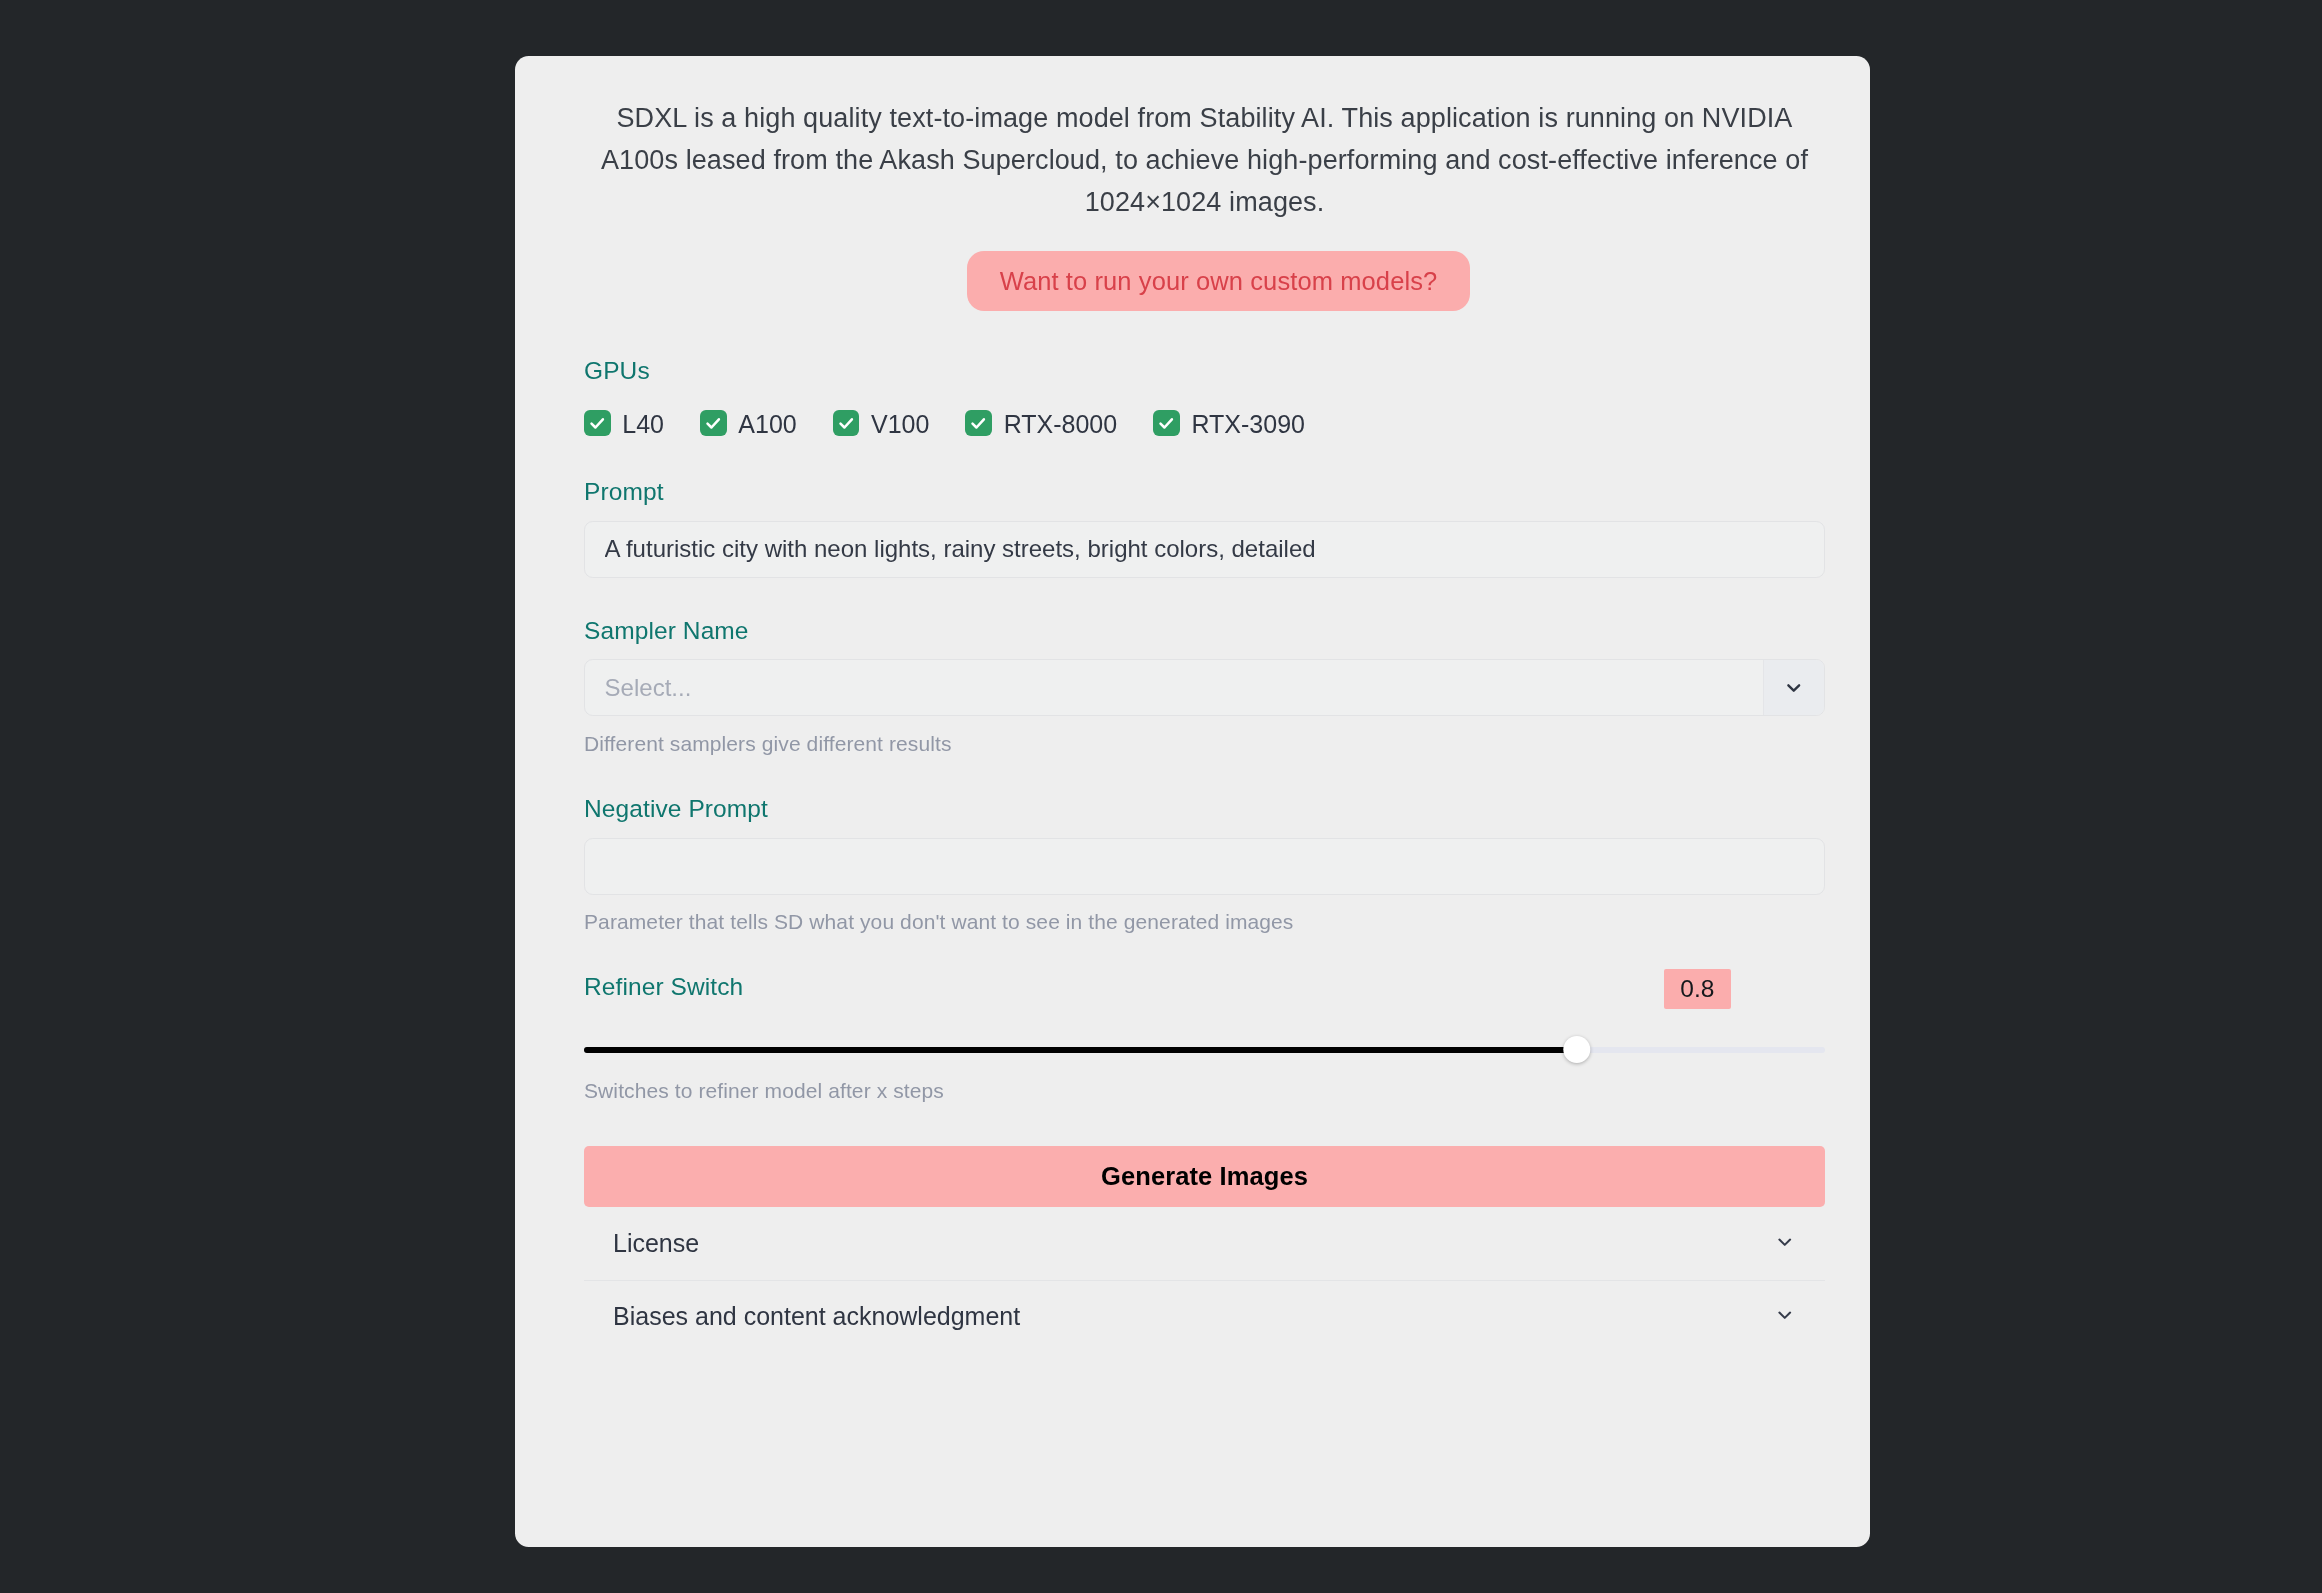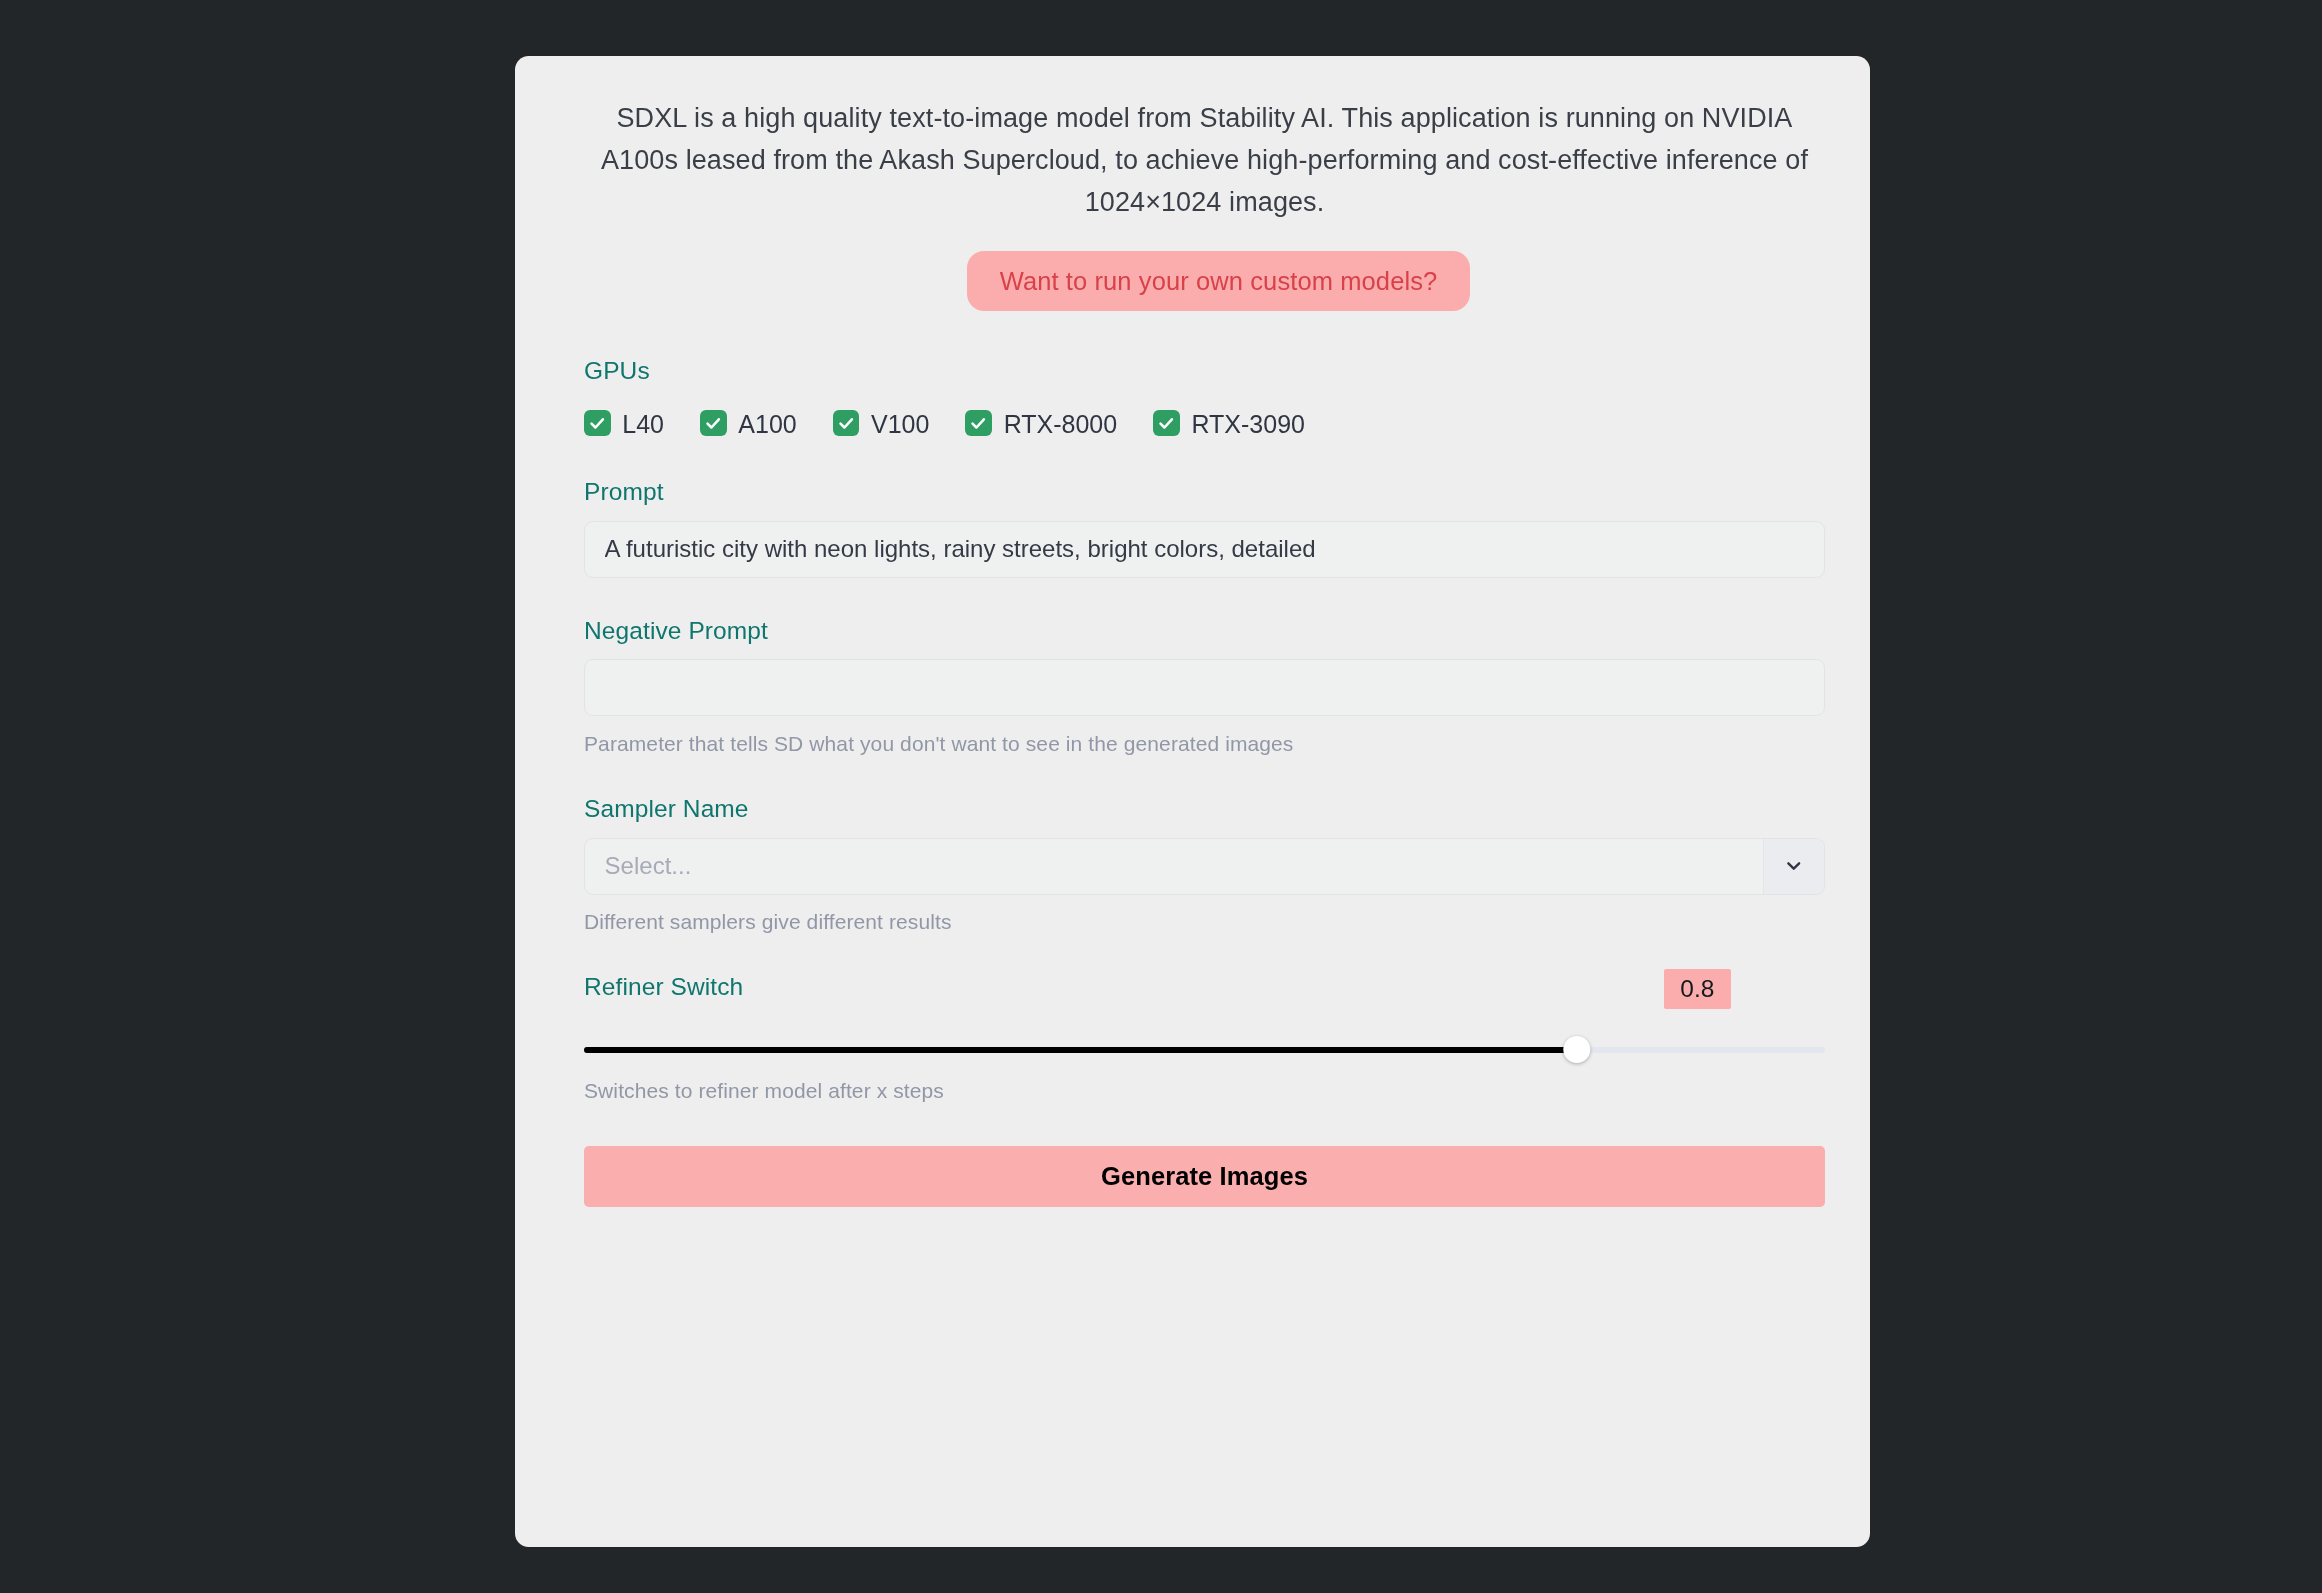--- a/index.html
+++ b/index.html
@@ -311,50 +311,68 @@
 
         </div>
       </div>
 
       <div class="field">
         <div class="label">Prompt</div>
         <input class="input-box" type="text" value="A futuristic city with neon lights, rainy streets, bright colors, detailed" style="">
       </div>
 
       <div class="field">
-        <div class="label">Negative Prompt</div>
-        <input class="input-box" type="text" value="" style="">
-        <div class="help help-below">Parameter that tells SD what you don't want to see in the generated images</div>
-      </div>
-
-      <div class="field">
         <div class="label">Sampler Name</div>
         <div class="select-wrap">
           <span class="select-value">Select...</span>
           <span class="select-arrow">
             <svg width="23.5" height="23.5" viewBox="0 0 24 24" aria-hidden="true">
                 <path d="M6.5 9.5 L12 15 L17.5 9.5" fill="none" stroke="#2f3542" stroke-width="2.4" stroke-linecap="round" stroke-linejoin="round"></path>
               </svg>
           </span>
         </div>
         <div class="help help-below">Different samplers give different results</div>
       </div>
 
       <div class="field">
+        <div class="label">Negative Prompt</div>
+        <input class="input-box" type="text" value="" style="">
+        <div class="help help-below">Parameter that tells SD what you don't want to see in the generated images</div>
+      </div>
+
+      <div class="field">
         <div class="slider-head">
           <span class="label">Refiner Switch</span>
           <span class="slider-badge">0.8</span>
         </div>
         <div class="track-wrap">
           <div class="track-bg"></div>
           <div class="track-fill" id="fill" style="width: 80%;"></div>
           <div class="thumb" id="thumb" style="left: 80%;"></div>
         </div>
         <div class="help help-below">Switches to refiner model after x steps</div>
       </div>
 
       <button class="generate">Generate Images</button>
 
+      <div class="accordion">
+        <div class="acc-row">
+          <span class="acc-label">License</span>
+          <span class="chev">
+            <svg width="23.5" height="23.5" viewBox="0 0 24 24" aria-hidden="true">
+                <path d="M6.5 9.8 L12 15.2 L17.5 9.8" fill="none" stroke="#353b4a" stroke-width="2.1" stroke-linecap="round" stroke-linejoin="round"></path>
+              </svg>
+          </span>
+        </div>
+        <div class="acc-row">
+          <span class="acc-label">Biases and content acknowledgment</span>
+          <span class="chev">
+            <svg width="23.5" height="23.5" viewBox="0 0 24 24" aria-hidden="true">
+                <path d="M6.5 9.8 L12 15.2 L17.5 9.8" fill="none" stroke="#353b4a" stroke-width="2.1" stroke-linecap="round" stroke-linejoin="round"></path>
+              </svg>
+          </span>
+        </div>
+      </div>
 
     </div>
   </div>
 </div>
 
 
 </body></html>

